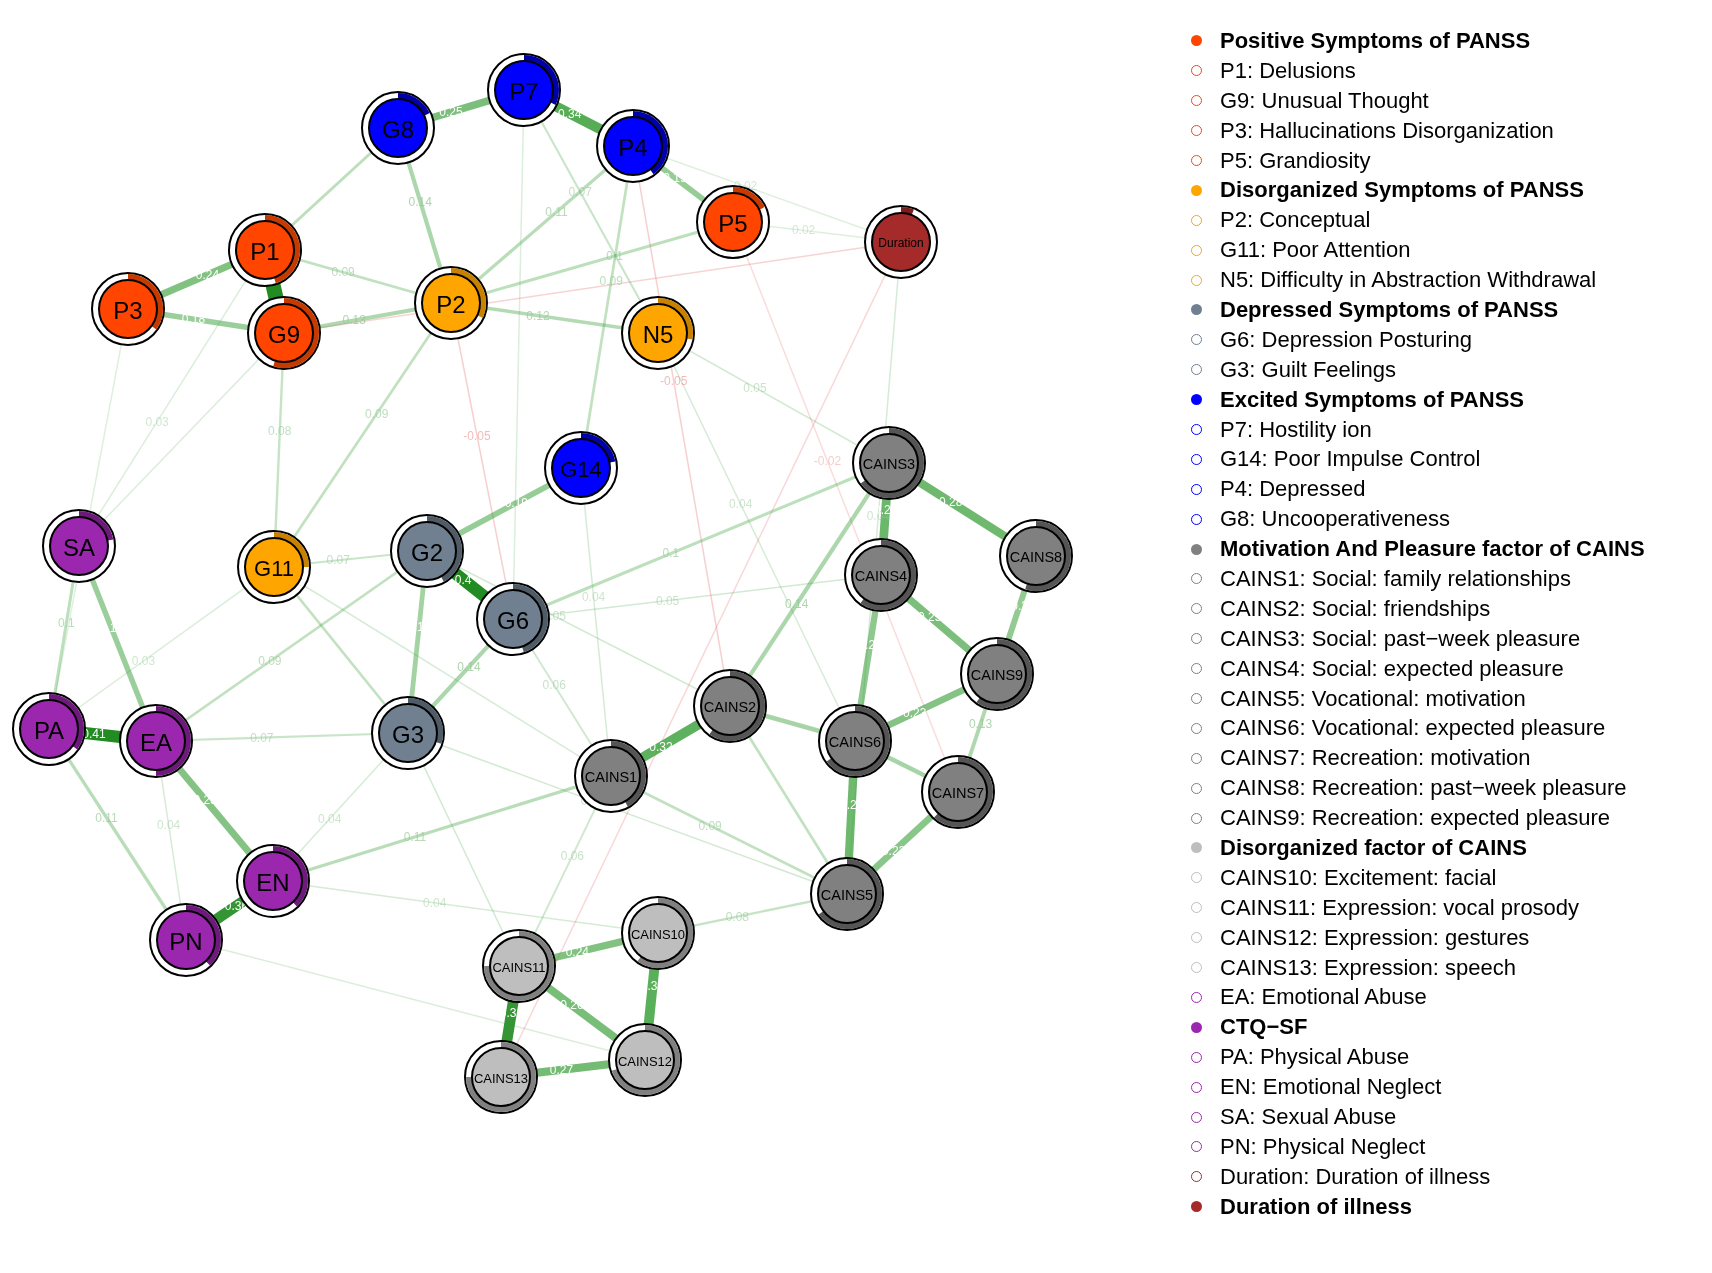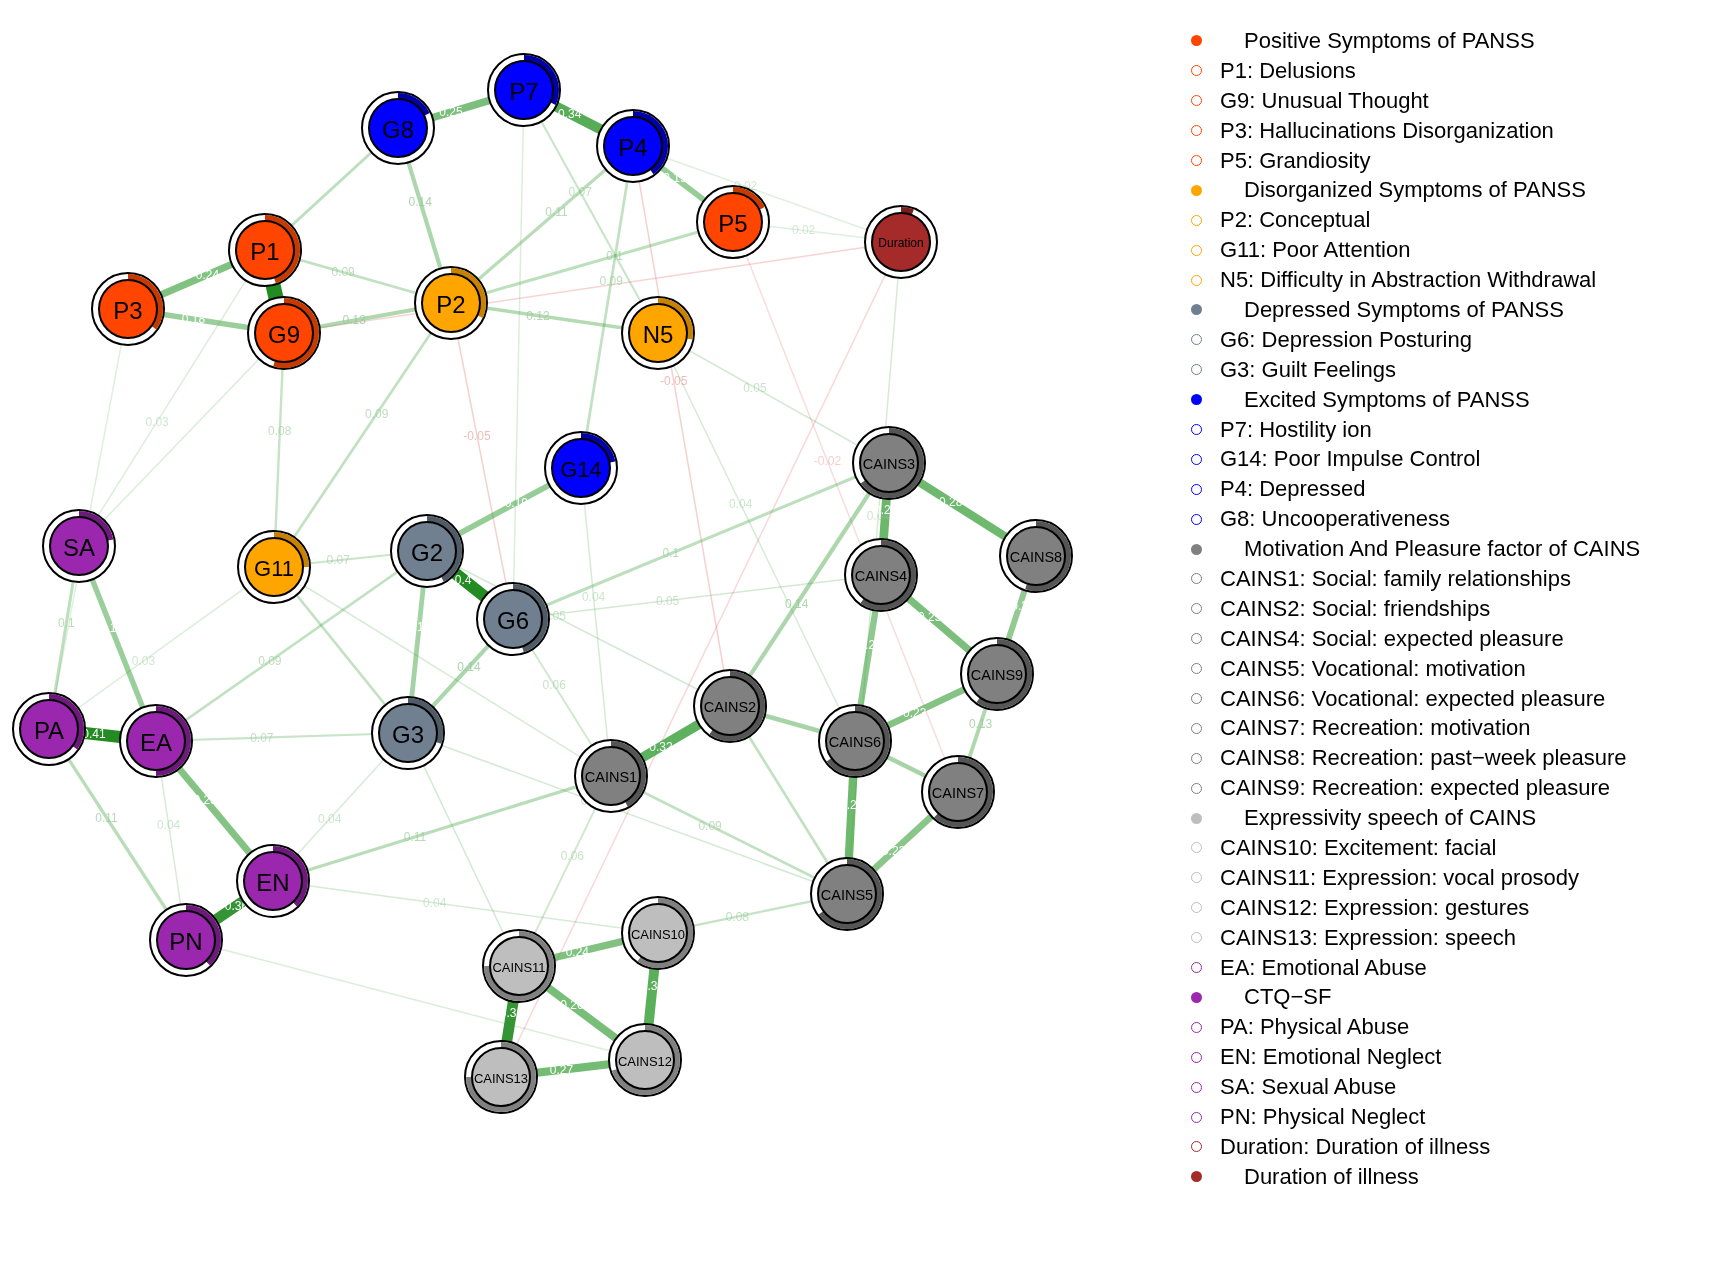--- a/index.html
+++ b/index.html
@@ -1,20 +1,20 @@
 <!DOCTYPE html>
 <html><head>
 <meta charset="utf-8">
 <style>
   html, body { margin:0; padding:0; background:#ffffff; }
   body { width:1712px; height:1273px; position:relative; overflow:hidden; font-family:"Liberation Sans", sans-serif; }
   #network { position:absolute; left:0; top:0; width:1170px; height:1273px; }
   #legend { position:absolute; left:1185px; top:26px; width:520px; }
   .leg-row { display:flex; align-items:center; height:29.9px; font-size:22px; color:#000; white-space:nowrap; }
-  .leg-row.group { font-weight:normal;gap:24px; }
+  .leg-row.group { font-weight:bold; }
   .leg-dot { width:11px; height:11px; border-radius:50%; margin-right:18px; margin-left:6px; box-sizing:border-box; flex:0 0 auto; }
   .node-label { font-family:"Liberation Sans", sans-serif; text-anchor:middle; dominant-baseline:central; fill:#000; }
   .edge-label { font-family:"Liberation Sans", sans-serif; font-size:12px; text-anchor:middle; dominant-baseline:central; }
 </style>
 </head>
 <body>
 
 <svg id="network" viewBox="0 0 1170 1273" xmlns="http://www.w3.org/2000/svg">
   <g id="edges-layer">
       <line x1="733" y1="222" x2="901" y2="242" stroke="rgba(60,160,60,0.164)" stroke-width="1.5"></line>
@@ -446,20 +446,24 @@
     <div class="leg-row">
       <span class="leg-dot" style="border: 1.5px solid rgb(128, 128, 128); background: rgb(255, 255, 255);"></span>
       <span>CAINS1: Social: family relationships</span>
     </div>
     <div class="leg-row">
       <span class="leg-dot" style="border: 1.5px solid rgb(128, 128, 128); background: rgb(255, 255, 255);"></span>
       <span>CAINS2: Social: friendships</span>
     </div>
     <div class="leg-row">
       <span class="leg-dot" style="border: 1.5px solid rgb(128, 128, 128); background: rgb(255, 255, 255);"></span>
+      <span>CAINS3: Social: past−week pleasure</span>
+    </div>
+    <div class="leg-row">
+      <span class="leg-dot" style="border: 1.5px solid rgb(128, 128, 128); background: rgb(255, 255, 255);"></span>
       <span>CAINS4: Social: expected pleasure</span>
     </div>
     <div class="leg-row">
       <span class="leg-dot" style="border: 1.5px solid rgb(128, 128, 128); background: rgb(255, 255, 255);"></span>
       <span>CAINS5: Vocational: motivation</span>
     </div>
     <div class="leg-row">
       <span class="leg-dot" style="border: 1.5px solid rgb(128, 128, 128); background: rgb(255, 255, 255);"></span>
       <span>CAINS6: Vocational: expected pleasure</span>
     </div>
@@ -470,21 +474,21 @@
     <div class="leg-row">
       <span class="leg-dot" style="border: 1.5px solid rgb(128, 128, 128); background: rgb(255, 255, 255);"></span>
       <span>CAINS8: Recreation: past−week pleasure</span>
     </div>
     <div class="leg-row">
       <span class="leg-dot" style="border: 1.5px solid rgb(128, 128, 128); background: rgb(255, 255, 255);"></span>
       <span>CAINS9: Recreation: expected pleasure</span>
     </div>
     <div class="leg-row group">
       <span class="leg-dot" style="background: rgb(190, 190, 190);"></span>
-      <span>Expressivity speech of CAINS</span>
+      <span>Disorganized factor of CAINS</span>
     </div>
     <div class="leg-row">
       <span class="leg-dot" style="border: 1.5px solid rgb(190, 190, 190); background: rgb(255, 255, 255);"></span>
       <span>CAINS10: Excitement: facial</span>
     </div>
     <div class="leg-row">
       <span class="leg-dot" style="border: 1.5px solid rgb(190, 190, 190); background: rgb(255, 255, 255);"></span>
       <span>CAINS11: Expression: vocal prosody</span>
     </div>
     <div class="leg-row">

